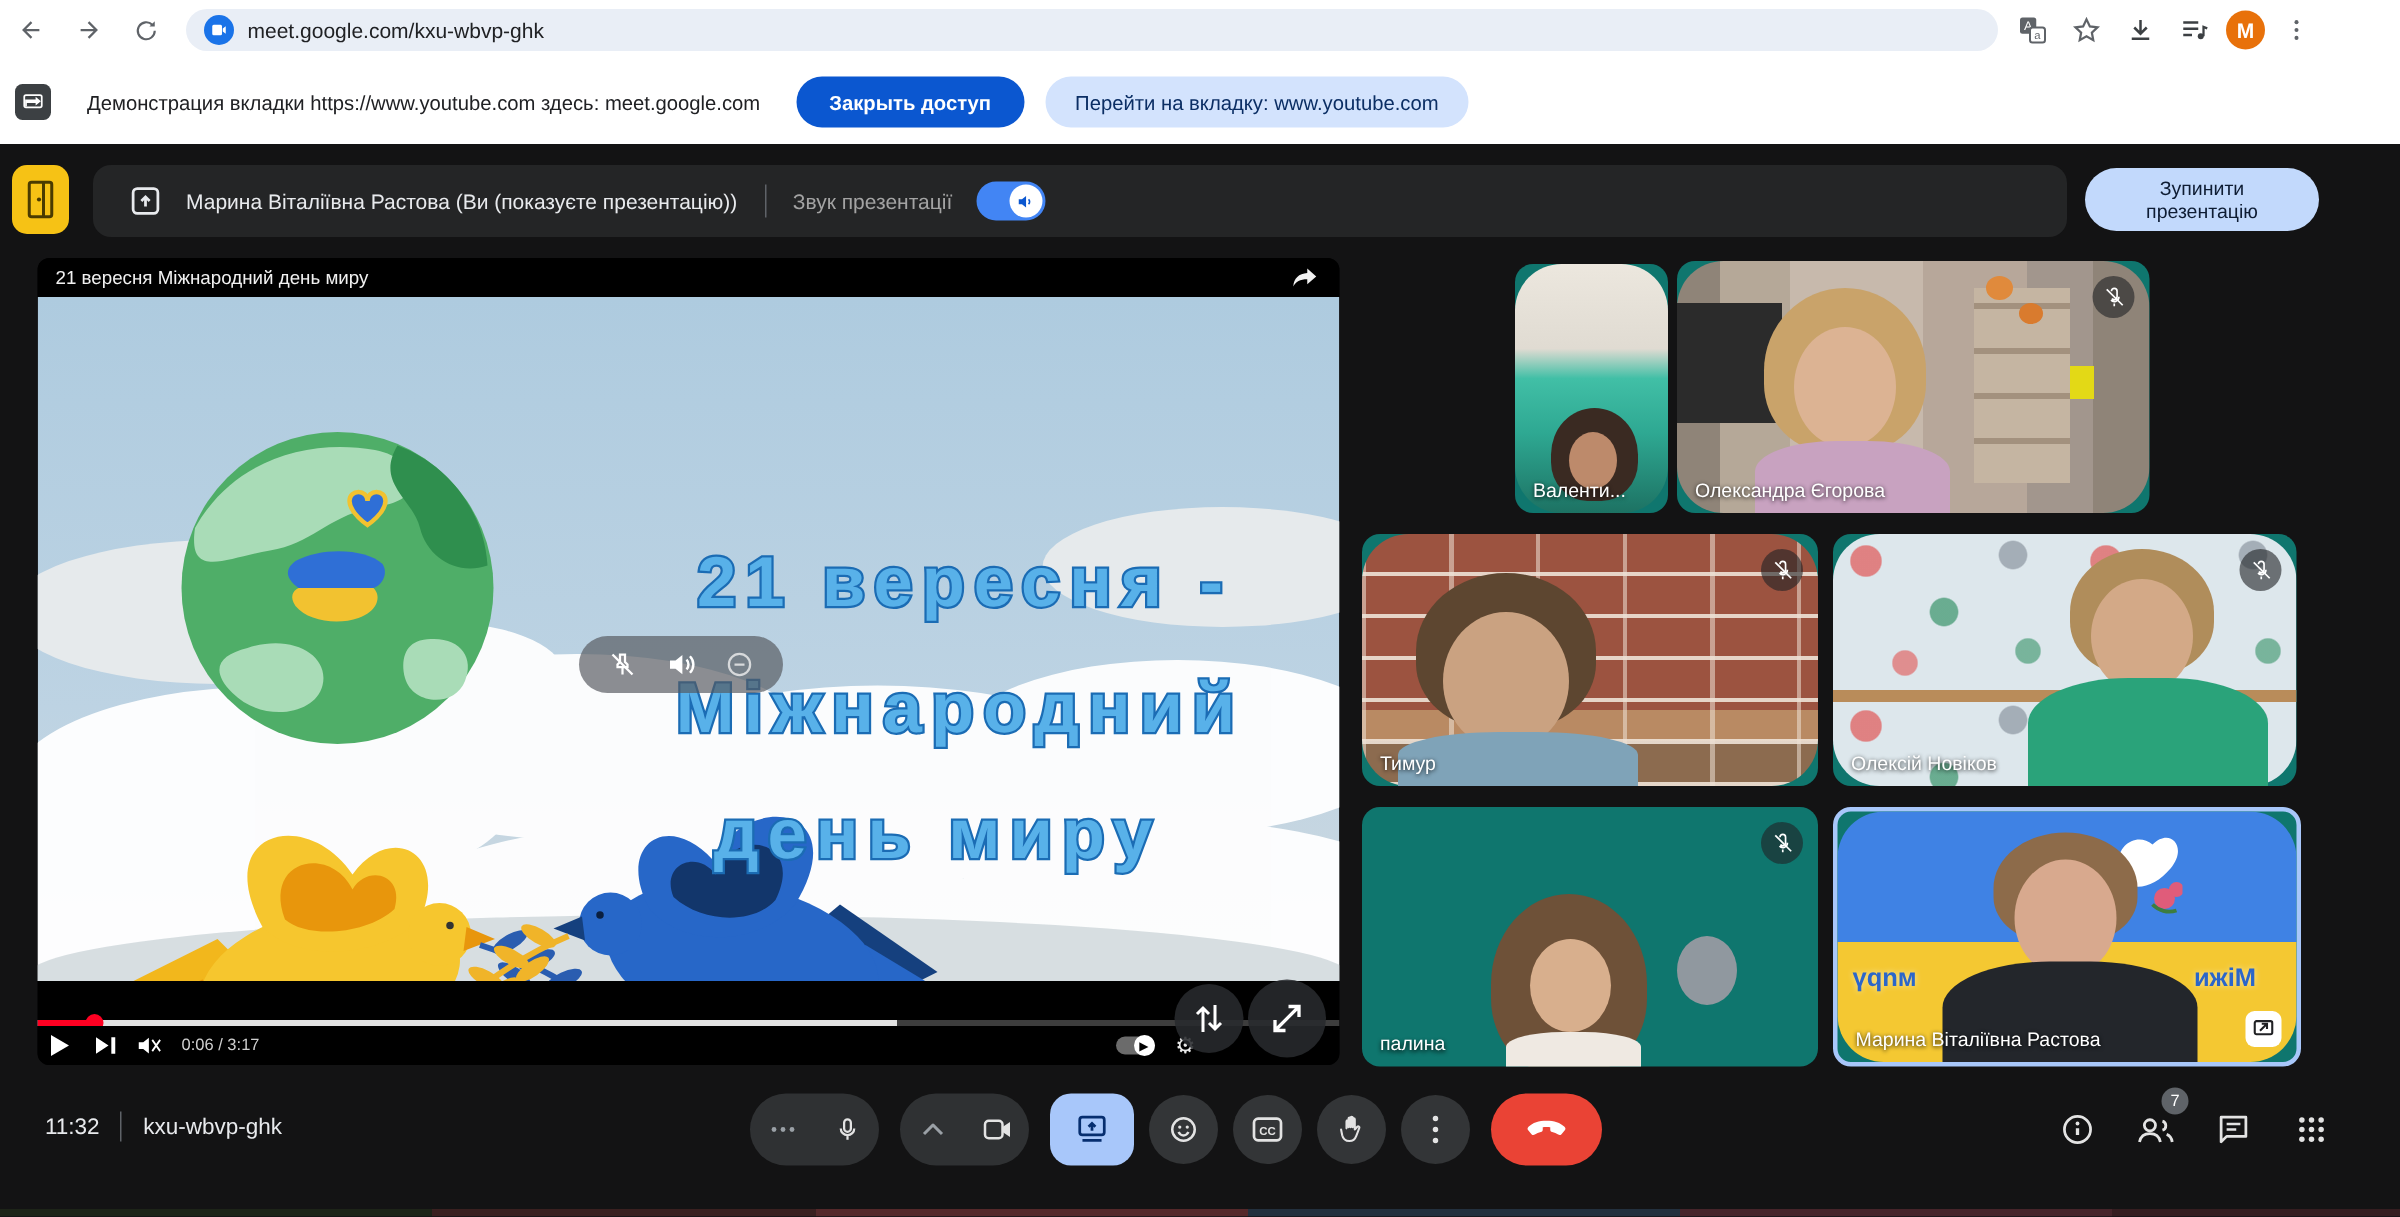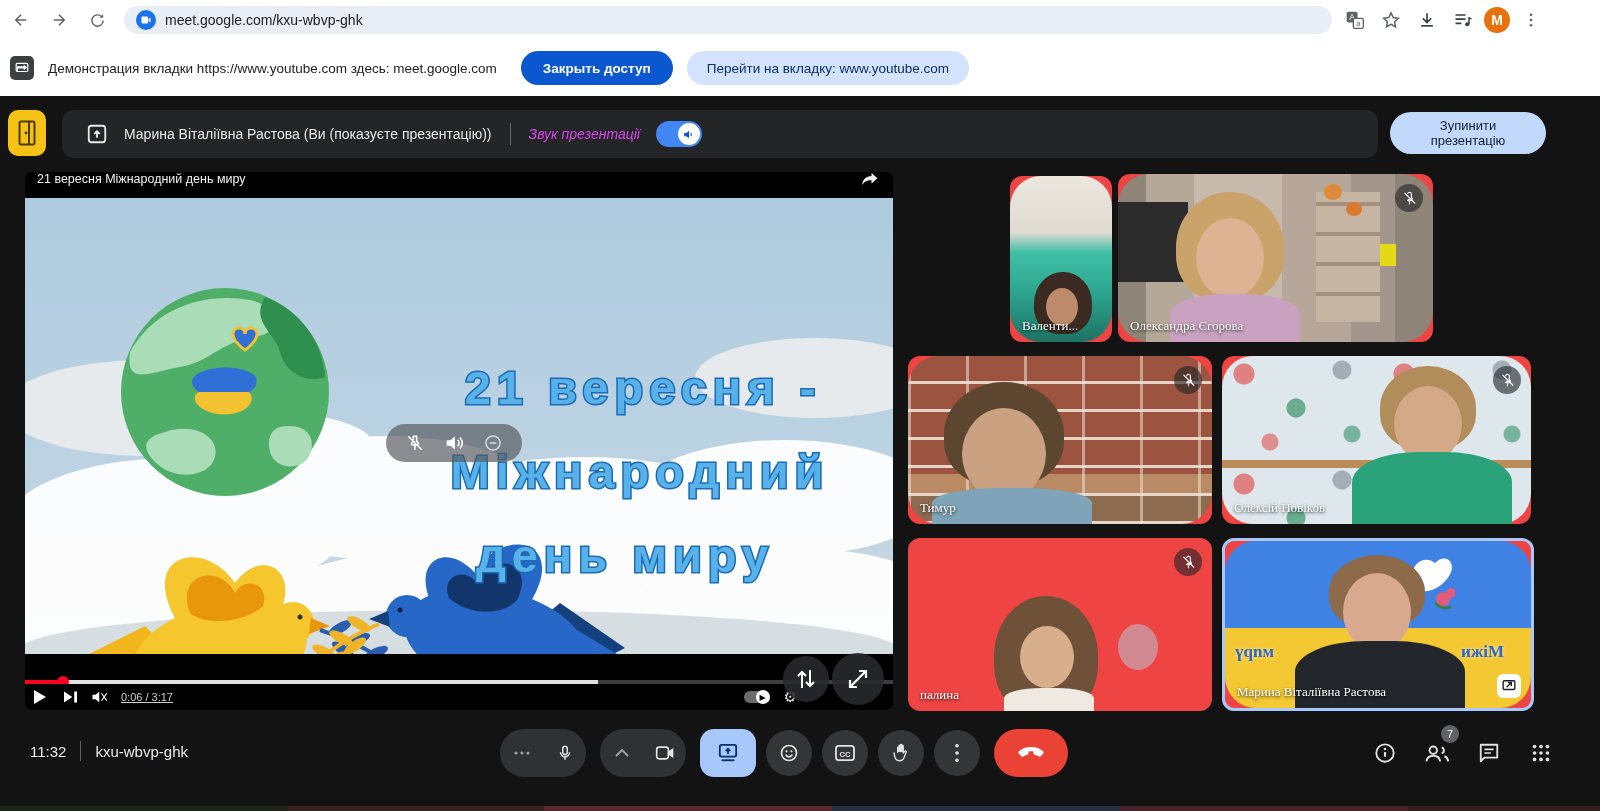--- a/index.html
+++ b/index.html
@@ -21,76 +21,76 @@
   .tb-right { display:flex; align-items:center; margin-left:8px; gap:6px; }
   .tb-icon { width:30px; height:30px; display:flex; align-items:center; justify-content:center; }
   .avatar { width:26px; height:26px; border-radius:50%; background:#e8710a; color:#fff;
             font-size:14px; font-weight:bold; display:flex; align-items:center; justify-content:center; }
 
   
   .share-banner { position:absolute; top:40px; left:0; width:1600px; height:56px; background:#ffffff;
                   display:flex; align-items:center; z-index:29; }
   .cast-chip { width:24px; height:24px; border-radius:5px; background:#3c4043; margin-left:10px;
                display:flex; align-items:center; justify-content:center; }
-  .share-msg { font-size:13.5px; color:#202124; margin-left:14px; }
+  .share-msg { font-size:13.5px; color:#202124; margin-left:24px; }
   .btn-stop-share { margin-left:24px; height:34px; padding:0 22px; border:none; border-radius:17px;
                     background:#0b57d0; color:#fff; font-size:13.5px; font-weight:bold;
                     font-family:inherit; cursor:pointer; }
   .btn-goto-tab { margin-left:14px; height:34px; padding:0 20px; border:none; border-radius:17px;
                   background:#d3e3fd; color:#0b2e64; font-size:13.5px; font-family:inherit; cursor:pointer; }
 
   
   .meet { position:absolute; top:96px; left:0; width:1600px; height:715px; background:#131314; }
 
   .door-btn { position:absolute; left:8px; top:14px; width:38px; height:46px; border-radius:10px;
               background:#f6c215; display:flex; align-items:center; justify-content:center; cursor:pointer; }
   .present-pill { position:absolute; left:62px; top:14px; width:1316px; height:48px; border-radius:12px;
                   background:#242526; display:flex; align-items:center; }
   .present-ico-box { width:26px; height:26px; margin-left:22px; display:flex; align-items:center; justify-content:center; }
   .presenter-title { margin-left:14px; font-size:14px; color:#e8eaed; }
   .pbar-divider { width:1px; height:22px; background:#5f6368; margin-left:18px; }
-  .audio-label { margin-left:18px; font-size:14px; color:#d946ef;font-style:italic; }
+  .audio-label { margin-left:18px; font-size:14px; color:#a3a3a3; }
   .audio-toggle { margin-left:16px; width:46px; height:26px; border-radius:13px; background:#4285f4;
                   position:relative; cursor:pointer; }
   .audio-toggle .thumb { position:absolute; right:2px; top:2px; width:22px; height:22px; border-radius:50%;
                   background:#fff; display:flex; align-items:center; justify-content:center; }
   .btn-stop-present { position:absolute; left:1390px; top:16px; width:156px; height:42px; border:none;
                       border-radius:21px; background:#c2d9fc; color:#0e1c33; font-size:13px; line-height:15px;
                       font-family:inherit; cursor:pointer; }
 
   
   .video-panel { position:absolute; left:25px; top:76px; width:868px; height:538px; background:#000;
                  border-radius:8px; overflow:hidden; }
   .vid-titlebar { position:absolute; top:0; left:0; width:100%; height:26px;
                   background:linear-gradient(180deg, rgba(0,0,0,.96), rgba(0,0,0,.85));
-                  display:flex; align-items:flex-start; z-index:6; }
+                  display:flex; align-items:center; z-index:6; }
   .vid-title { margin-left:12px; font-size:12.5px; color:#f1f1f1; }
   .vid-share { margin-left:auto; margin-right:14px; }
   .slide { position:absolute; top:26px; left:0; width:868px; height:456px; }
   .yt-progress { position:absolute; left:0; bottom:26px; width:100%; height:4px; background:#3d3d3d; z-index:7; }
   .yt-buffer { position:absolute; left:0; top:0; height:4px; width:66%; background:rgba(255,255,255,.85); }
   .yt-played { position:absolute; left:0; top:0; height:4px; width:37px; background:#f02; }
   .yt-knob { position:absolute; left:32px; top:-4px; width:12px; height:12px; border-radius:50%; background:#f02; }
   .yt-controls { position:absolute; left:0; bottom:0; width:100%; height:26px; background:#000;
                  display:flex; align-items:center; z-index:7; }
   .yt-btn { width:30px; height:24px; display:flex; align-items:center; justify-content:center; cursor:pointer; }
-  .yt-time { font-size:11px; color:#cfcfcf; margin-left:6px;text-decoration:underline; }
+  .yt-time { font-size:11px; color:#cfcfcf; margin-left:6px; }
   .yt-right { margin-left:auto; display:flex; align-items:center; margin-right:96px; gap:14px; }
   .autoplay-pill { width:26px; height:12px; border-radius:6px; background:#6b6b6b; position:relative; cursor:pointer; }
   .autoplay-pill .ap-thumb { position:absolute; right:0; top:-1px; width:14px; height:14px; border-radius:50%;
                  background:#fff; display:flex; align-items:center; justify-content:center; font-size:8px; color:#000; }
   .gear { color:#e8e8e8; font-size:15px; cursor:pointer; }
   .float-ctl { position:absolute; border-radius:50%; background:rgba(40,42,45,.88); display:flex;
                align-items:center; justify-content:center; z-index:8; cursor:pointer; }
   .overlay-pill { position:absolute; left:361px; top:252px; width:136px; height:38px; border-radius:19px;
                   background:rgba(85,89,94,.68); display:flex; align-items:center; justify-content:space-around;
                   padding:0 10px; z-index:9; }
 
   
-  .tile { position:absolute; border-radius:12px; overflow:hidden; background:#ef4444;font-family:Liberation Serif, serif; }
+  .tile { position:absolute; border-radius:12px; overflow:hidden; background:#0f766e; }
   .tile .vid { position:absolute; inset:0;border-radius:31px; }
   .pname { position:absolute; left:12px; bottom:8px; color:#fff; font-size:13px; z-index:5;
            text-shadow:0 1px 3px rgba(0,0,0,.9); }
   .mute { position:absolute; top:10px; right:10px; width:28px; height:28px; border-radius:50%;
           background:rgba(32,33,36,.6); display:flex; align-items:center; justify-content:center; z-index:5; }
   .tile-active { border:3px solid #a8c7fa; }
   .share-mini { position:absolute; right:10px; bottom:10px; width:24px; height:24px; border-radius:6px;
                 background:#fff; display:flex; align-items:center; justify-content:center; z-index:5; }
   .f-hair { position:absolute; border-radius:50% 50% 42% 42%; }
   .f-face { position:absolute; border-radius:50%; }

